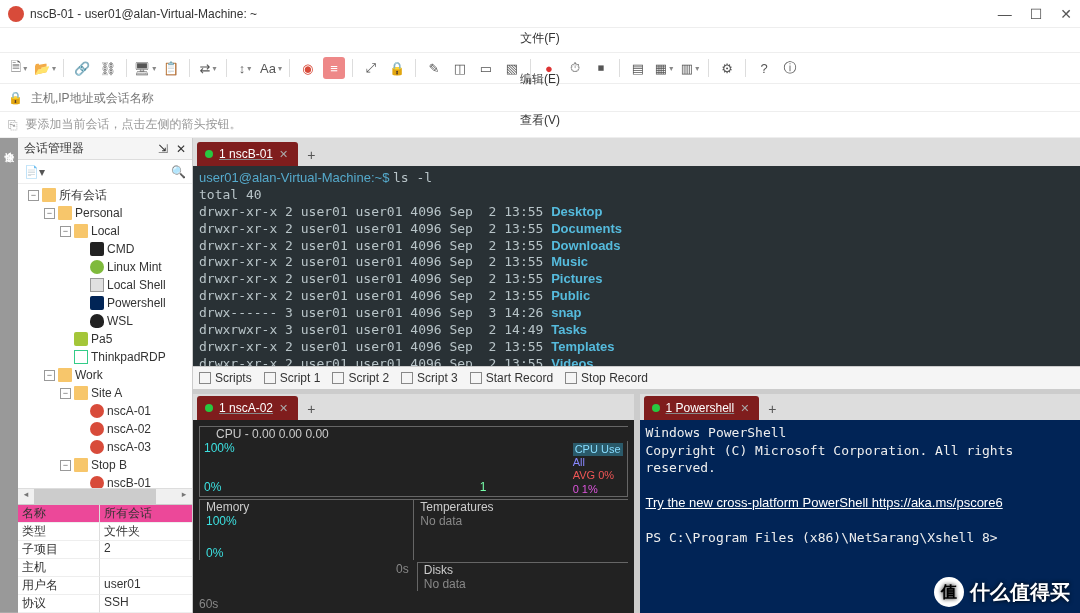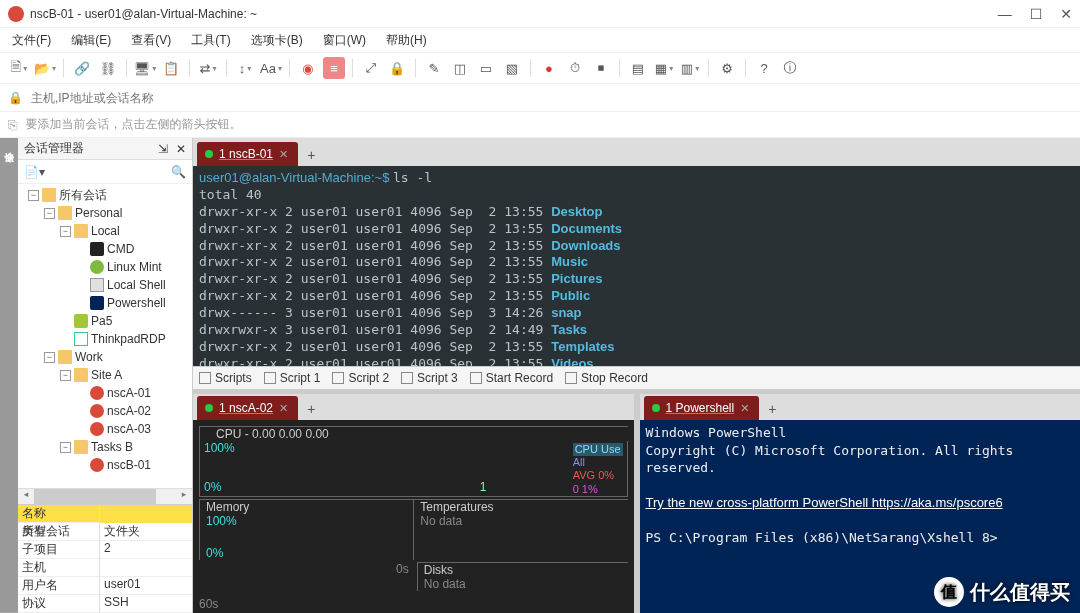--- a/index.html
+++ b/index.html
@@ -1,21 +1,21 @@
 <!DOCTYPE html>
 <html><head>
 <meta charset="utf-8">
 <style>
 * { box-sizing: border-box; margin: 0; padding: 0; font-family: "Microsoft YaHei", "Segoe UI", sans-serif; }
 body { width: 1080px; height: 613px; overflow: hidden; background: #fff; font-size: 12px; color: #333; }
 .titlebar { height: 28px; display: flex; align-items: center; padding: 0 8px; border-bottom: 1px solid #eee; }
 .titlebar .app-icon { width: 16px; height: 16px; border-radius: 50%; background: #d84b3a; margin-right: 6px; }
 .titlebar .title { flex: 1; font-size: 12px; }
 .titlebar .winbtns { display: flex; gap: 18px; font-size: 14px; color: #555; }
-.menubar { height: 24px; display: flex; align-items: center; padding: 0 4px; gap: 4px; }
+.menubar { height: 24px; display: flex; align-items: center; padding: 0 24px; gap: 20px; flex-direction: column; }
 .menubar span { padding: 2px 8px; cursor: default; }
 .toolbar { height: 32px; display: flex; align-items: center; padding: 0 8px; gap: 4px; border-top: 1px solid #eee; border-bottom: 1px solid #eee; }
 .tbtn { width: 22px; height: 22px; display: flex; align-items: center; justify-content: center; color: #555; font-size: 13px; border-radius: 3px; }
 .tsep { width: 1px; height: 18px; background: #ddd; margin: 0 3px; }
 .tdrop::after { content: "▾"; font-size: 8px; margin-left: 2px; color: #888; }
 .addrbar { height: 28px; display: flex; align-items: center; padding: 0 8px; gap: 8px; border-bottom: 1px solid #eee; }
 .addrbar .lock { color: #888; }
 .addrbar input { flex: 1; border: none; outline: none; font-size: 12px; color: #999; }
 .hintbar { height: 26px; display: flex; align-items: center; padding: 0 8px; gap: 8px; color: #999; font-size: 12px; border-bottom: 1px solid #eee; }
 .main { display: flex; height: calc(613px - 28px - 24px - 32px - 28px - 26px); }
@@ -42,21 +42,21 @@
 .i-and { background: #a4c639; border-radius: 2px; }
 .i-rdp { border: 1px solid #3c8; }
 .ind1 { padding-left: 10px; } .ind2 { padding-left: 26px; } .ind3 { padding-left: 42px; } .ind4 { padding-left: 58px; }
 .hscroll { height: 16px; background: #f0f0f0; border-top: 1px solid #ddd; display: flex; }
 .hscroll .thumb { height: 100%; width: 70%; background: #ccc; }
 .hscroll .ar { width: 16px; text-align: center; font-size: 9px; color: #777; }
 .proptbl { border-top: 1px solid #ccc; }
 .proptbl .prow { display: flex; height: 18px; font-size: 12px; }
 .proptbl .pk { width: 82px; padding-left: 4px; border-right: 1px solid #ddd; border-bottom: 1px solid #eee; }
 .proptbl .pv { flex: 1; padding-left: 4px; border-bottom: 1px solid #eee; }
-.proptbl .hdr { background: #fde047; font-weight: normal; flex-direction: column; }
+.proptbl .hdr { background: #ec4899; font-weight: normal; }
 .content { flex: 1; display: flex; flex-direction: column; }
 .tabstrip { height: 28px; background: #ddd; display: flex; align-items: end; padding: 0 4px; gap: 2px; }
 .tab { height: 24px; padding: 0 10px 0 8px; display: flex; align-items: center; gap: 6px; background: #3a4d54; color: #ccc; font-size: 12px; border-radius: 3px 3px 0 0; }
 .tab.active { background: #7f1d1d; color: #fff; }
 .tab .dot { width: 8px; height: 8px; border-radius: 50%; background: #28c840; }
 .tab .close { font-size: 11px; color: #aaa; }
 .tab .tlabel { text-decoration: underline; text-decoration-color: #888; }
 .tabplus { width: 22px; height: 22px; display: flex; align-items: center; justify-content: center; color: #555; font-size: 14px; }
 .term { flex: 0 0 auto; background: #293135; color: #b8c4c8; font-family: "Consolas", monospace; font-size: 13px; line-height: 1.3; padding: 4px 6px; white-space: pre; overflow: hidden; }
 .tg { color: #5ac; } .tb { font-weight: bold; color: #5bd; }
@@ -206,20 +206,25 @@
       <div class="tree-row ind4">
           <span class="noexp"></span>
           <span class="ticon i-shell"></span>
           <span>Local Shell</span>
         </div>
       <div class="tree-row ind4">
           <span class="noexp"></span>
           <span class="ticon i-ps"></span>
           <span>Powershell</span>
         </div>
+      <div class="tree-row ind4">
+          <span class="noexp"></span>
+          <span class="ticon i-tux"></span>
+          <span>WSL</span>
+        </div>
       <div class="tree-row ind3">
           <span class="noexp"></span>
           <span class="ticon i-and"></span>
           <span>Pa5</span>
         </div>
       <div class="tree-row ind3">
           <span class="noexp"></span>
           <span class="ticon i-rdp"></span>
           <span>ThinkpadRDP</span>
         </div>
@@ -244,21 +249,21 @@
           <span>nscA-02</span>
         </div>
       <div class="tree-row ind4">
           <span class="noexp"></span>
           <span class="ticon i-swirl"></span>
           <span>nscA-03</span>
         </div>
       <div class="tree-row ind3">
           <span class="expcol">−</span>
           <span class="ticon i-folder"></span>
-          <span>Tasks B</span>
+          <span>Stop B</span>
         </div>
       <div class="tree-row ind4">
           <span class="noexp"></span>
           <span class="ticon i-swirl"></span>
           <span>nscB-01</span>
         </div>
 
     </div>
     <div class="hscroll">
         <span class="ar">◂</span>

